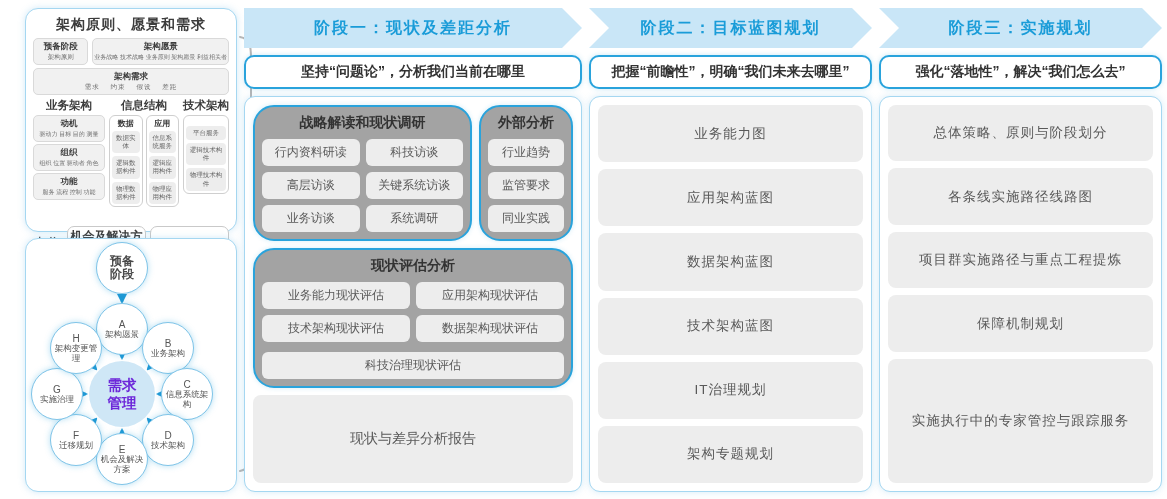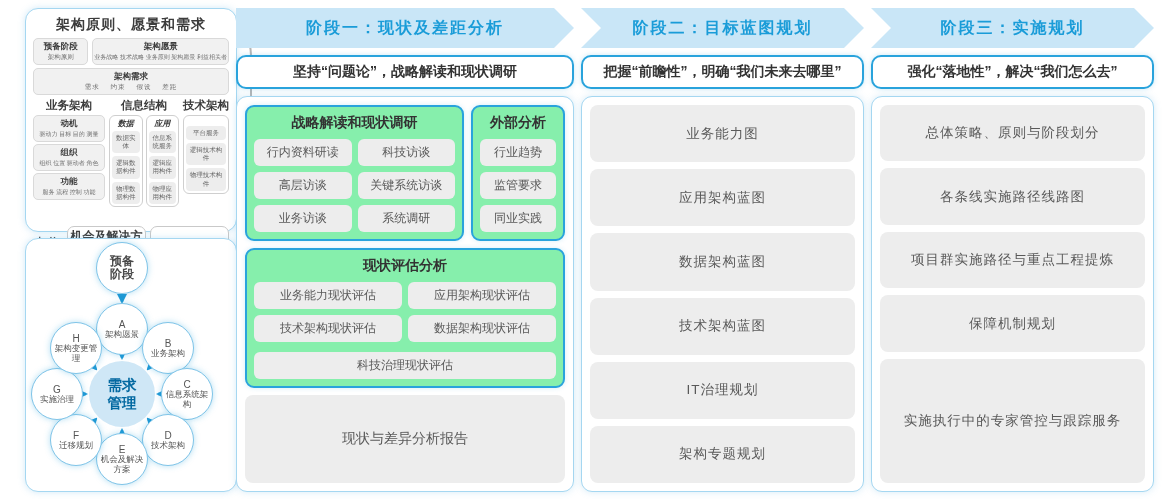--- a/index.html
+++ b/index.html
@@ -33,21 +33,21 @@
   .row2 .bs { letter-spacing: 1px; word-spacing: 8px; }
   .cols { display: flex; gap: 4px; }
   .colh { text-align: center; font-weight: bold; font-size: 11.5px; color: #3c3c3c; margin-bottom: 2px; white-space: nowrap; }
   .col-biz { width: 72px; }
   .col-info { flex: 1; }
   .col-tech { width: 46px; }
   .bizbox { margin-bottom: 2px; }
   .bizbox .bs { font-size: 6px; }
   .subcols { display: flex; gap: 3px; }
   .outline-box { background: #fff; border: 1px solid #cfcfcf; border-radius: 6px; padding: 2px; flex: 1; }
-  .subh { text-align: center; font-weight: bold; font-size: 8px; color: #3c3c3c; margin-bottom: 2px; font-style: italic; }
+  .subh { text-align: center; font-weight: bold; font-size: 8px; color: #3c3c3c; margin-bottom: 2px; }
   .chip-s {
     background: #ededed; border-radius: 4px; text-align: center;
     font-size: 6.5px; color: #666; padding: 3px 1px; margin-bottom: 3px; line-height: 1.25;
   }
   .chip-s:last-child { margin-bottom: 0; }
   .impl-row { display: flex; gap: 4px; margin-top: 19px; align-items: stretch; }
   .impl-label { width: 30px; font-weight: bold; font-size: 11px; color: #3c3c3c; display: flex; align-items: center; text-align: center; line-height: 1.2; }
   .impl-box { background: #fff; border: 1px solid #c9c9c9; border-radius: 7px; flex: 1; text-align: center; padding: 2px 2px; display: flex; flex-direction: column; justify-content: center; }
   .impl-box .bt { font-weight: bold; font-size: 12px; color: #3c3c3c; display: block; line-height: 1.25; }
   .impl-box .bs { font-size: 7px; color: #6e6e6e; display: block; word-spacing: 4px; }
@@ -72,28 +72,28 @@
   .n-d { left: 116px; top: 175px; }
   .n-e { left: 70px;  top: 194px; }
   .n-f { left: 24px;  top: 175px; }
   .n-g { left: 5px;   top: 129px; }
   .n-h { left: 24px;  top: 83px; }
   .adm-center {
     position: absolute; left: 63px; top: 122px; width: 66px; height: 66px; border-radius: 50%;
     background: #cfe7f6; display: flex; align-items: center; justify-content: center;
     text-align: center; z-index: 2;
   }
-  .adm-center .nm { font-weight: bold; font-size: 14.5px; color: #0369a1; width: 32px; line-height: 1.25; }
+  .adm-center .nm { font-weight: bold; font-size: 14.5px; color: #6d28d9; width: 32px; line-height: 1.25; }
 
   
   #brace { position: absolute; left: 237px; top: 36px; }
 
   
   #right {
-    position: absolute; left: 236px; top: 8px; width: 918px; height: 484px;
+    position: absolute; left: 244px; top: 8px; width: 918px; height: 484px;
     display: grid; grid-template-columns: 338px 283px 283px; column-gap: 7px;
   }
   .pcol { display: flex; flex-direction: column; }
   .banner {
     height: 40px; background: #c9e6f7; color: #1a9cd8;
     font-weight: bold; font-size: 16px; letter-spacing: 2px;
     display: flex; align-items: center; justify-content: center;
     clip-path: polygon(0 0, calc(100% - 20px) 0, 100% 50%, calc(100% - 20px) 100%, 0 100%);
   }
   .banner.notch {
@@ -106,21 +106,21 @@
     font-weight: bold; font-size: 14px; color: #333;
     box-shadow: 0 0 5px rgba(41,163,220,.25);
   }
   .panel {
     margin-top: 7px; flex: 1; background: #fff;
     border: 1.5px solid #a5d7f1; border-radius: 11px;
     box-shadow: 0 0 7px rgba(90,175,225,.25);
     padding: 8px; display: flex; flex-direction: column; gap: 7px;
   }
   .bluebox {
-    border: 2px solid #29a3dc; border-radius: 9px; background: #86efac;
+    border: 2px solid #29a3dc; border-radius: 21px; background: #a3a3a3;
     padding: 7px; box-shadow: 0 0 5px rgba(41,163,220,.2);
   }
   .bluebox h3 { text-align: center; font-size: 14px; color: #333; margin-bottom: 7px; }
   .toprow { display: flex; gap: 7px; }
   .survey { flex: 1; }
   .external { width: 94px; }
   .grid2 { display: grid; grid-template-columns: 1fr 1fr; gap: 6px; }
   .grid1 { display: grid; grid-template-columns: 1fr; gap: 6px; }
   .chip {
     background: #ededed; border-radius: 6px; color: #595959;
@@ -287,21 +287,21 @@
   </div>
 
   <svg id="brace" width="26" height="436" viewBox="0 0 26 436">
     <path d="M3,1 C13,3 14,9 14,23 L14,192 C14,204 16,211 24,218 C16,225 14,232 14,244 L14,413 C14,427 13,433 3,435" fill="none" stroke="#b6b6b6" stroke-width="2" stroke-linecap="round"></path>
   </svg>
 
   <div id="right">
 
     <div class="pcol">
       <div class="banner">阶段一：现状及差距分析</div>
-      <div class="subtitle">坚持“问题论”，战略解读和现状调研</div>
+      <div class="subtitle">坚持“问题论”，分析我们当前在哪里</div>
       <div class="panel">
         <div class="toprow">
           <div class="bluebox survey">
             <h3>战略解读和现状调研</h3>
             <div class="grid2">
               <div class="chip">行内资料研读</div>
               <div class="chip">科技访谈</div>
               <div class="chip">高层访谈</div>
               <div class="chip">关键系统访谈</div>
               <div class="chip">业务访谈</div>

